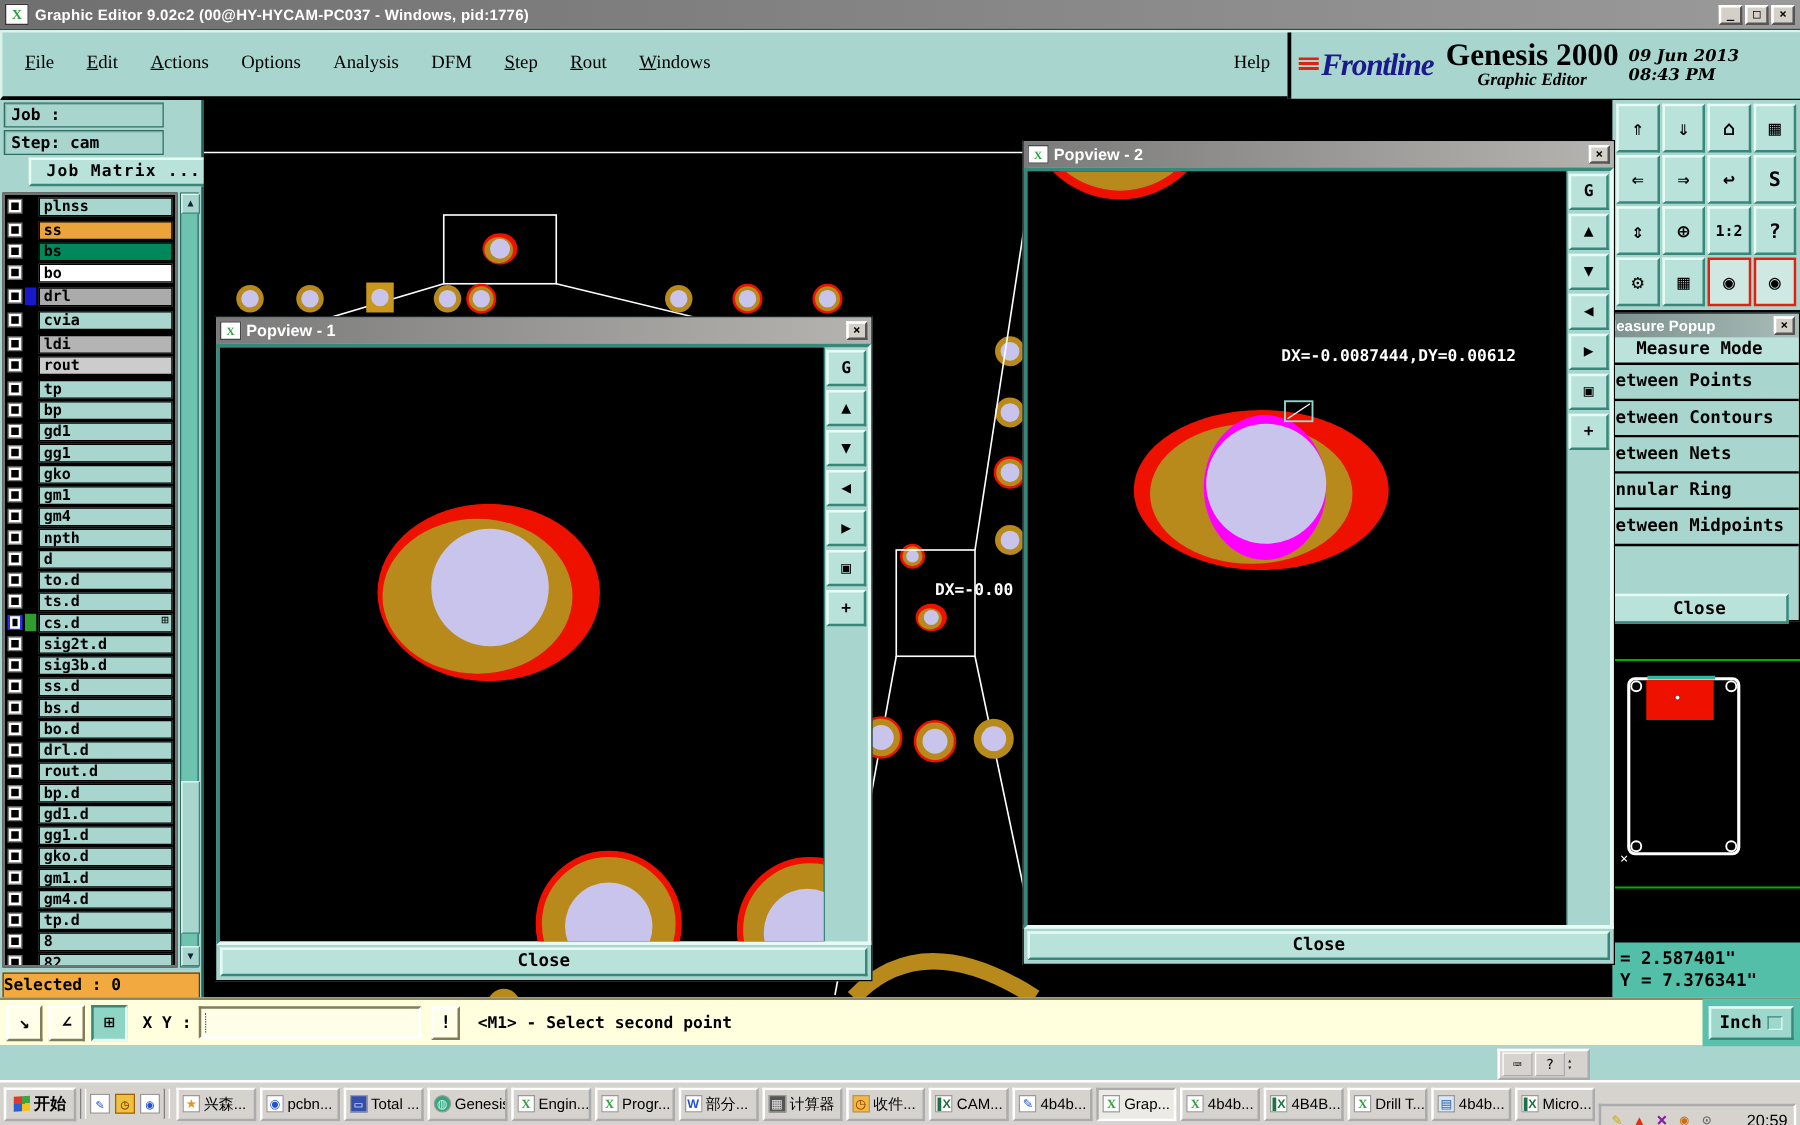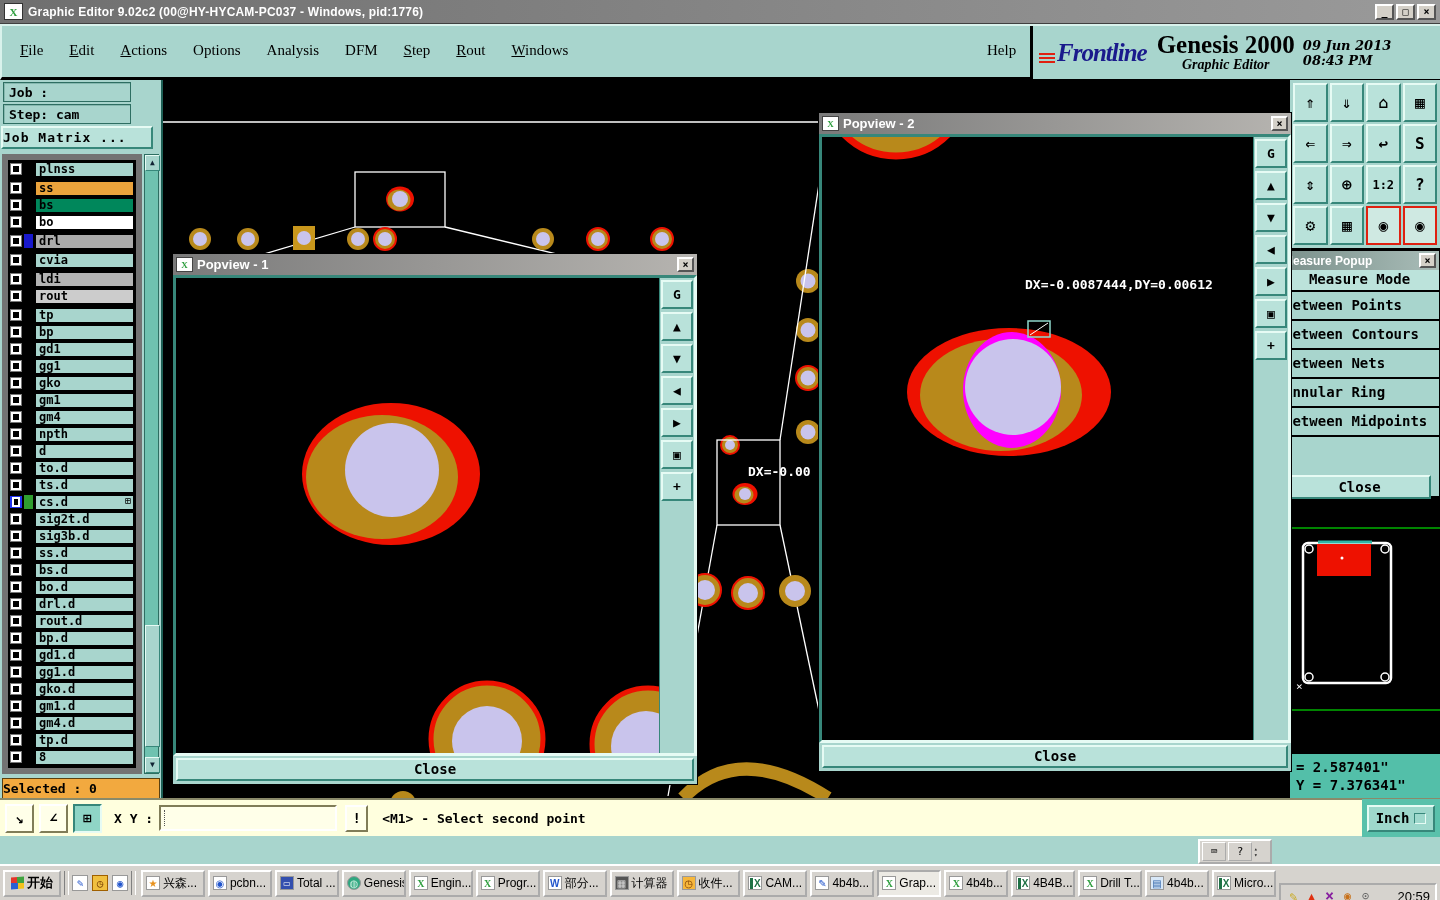--- a/index.html
+++ b/index.html
@@ -20,41 +20,41 @@
 
   
   #menurow{position:absolute;left:0;top:24px;width:1440px;height:56px;background:#A8D5CD;
     border-bottom:3px solid #000;box-sizing:border-box;border-top:2px solid #D9F2EC;border-left:2px solid #D9F2EC;padding-left:48px;}
   #menus{position:absolute;left:18px;top:16px;display:flex;gap:26px;}
   .menu-item{display:inline-block;font:15px "Liberation Serif",serif;color:#000;cursor:default;}
   .menu-item[data-u="true"]::first-letter{text-decoration:underline;}
   #helpmenu{position:absolute;left:985px;top:16px;font:15px "Liberation Serif",serif;}
   #brand{position:absolute;right:0;top:0;width:410px;height:53px;border-left:3px solid #000;
     background:#A8D5CD;display:flex;align-items:center;padding:0 6px;box-sizing:border-box;}
-  #logo{display:flex;align-items:flex-end;}
+  #logo{display:flex;align-items:center;}
   #logostripes{width:16px;height:14px;margin-right:2px;
     background:linear-gradient(#E02010 2px,transparent 2px,transparent 4px,#E02010 4px,#E02010 6px,transparent 6px,transparent 8px,#E02010 8px,#E02010 10px,transparent 10px);}
   #logotext{font:bold italic 25px "Liberation Serif",serif;color:#1A1A8C;letter-spacing:-1px;}
   #brandmid{margin-left:10px;text-align:center;}
   #product{font:bold 25px "Liberation Serif",serif;color:#000;line-height:24px;}
   #subapp{font:bold italic 14px "Liberation Serif",serif;color:#000;}
   #branddt{margin-left:8px;text-align:left;}
   .dtline{font:bold italic 13px "DejaVu Serif",serif;color:#000;line-height:15px;white-space:nowrap;}
 
   
   #sidebar{position:absolute;left:0;top:80px;width:163px;height:718px;background:#A8D5CD;
     border-right:2px solid #1d5f55;box-sizing:border-box;}
   .jobbox{position:absolute;left:3px;width:128px;height:20px;background:#A8D5CD;
     border:1px solid #2E6E62;box-shadow:inset 1px 1px 0 #85B8AF;font:bold 13px "DejaVu Sans Mono",monospace;
     line-height:19px;padding-left:5px;box-sizing:border-box;}
-  #jobmatrix{position:absolute;left:1px;top:46px;width:152px;height:23px;background:#B9E2DA;
+  #jobmatrix{position:absolute;left:23px;top:46px;width:152px;height:23px;background:#B9E2DA;
     border-top:2px solid #E6FBF4;border-left:2px solid #E6FBF4;border-right:2px solid #37877A;border-bottom:2px solid #37877A;
-    font:bold 13px "DejaVu Sans Mono",monospace;text-align:left;line-height:20px;letter-spacing:1px;box-sizing:border-box;}
+    font:bold 13px "DejaVu Sans Mono",monospace;text-align:center;line-height:20px;letter-spacing:1px;box-sizing:border-box;}
   #layerpanel{position:absolute;left:2px;top:74px;width:140px;height:620px;background:#000;
-    border:6px solid #737373;box-sizing:border-box;overflow:hidden;padding-top:1px;}
+    border:2px solid #737373;box-sizing:border-box;overflow:hidden;padding-top:1px;}
   .layer-row{display:flex;align-items:center;height:16px;margin:0 1px 1px 1px;position:relative;}
   .layer-row[data-gap="true"]{margin-top:3px;}
   .cbx{width:12px;height:12px;background:#000;border:1px solid #777;margin-left:1px;flex:none;
     display:flex;align-items:center;justify-content:center;box-sizing:border-box;}
   .cbx::before{content:"";width:6px;height:6px;border:2px solid #fff;display:block;}
   .layer-row[data-active="true"] .cbx{border:2px solid #2233EE;}
   .swatch{width:9px;height:14px;background:#000;margin-left:2px;flex:none;}
   .lname{flex:1;height:15px;margin-left:2px;margin-right:1px;background:#A8D5CD;border:1px solid #000;
     font:bold 12px "DejaVu Sans Mono",monospace;line-height:13px;padding-left:3px;box-sizing:border-box;
     white-space:nowrap;overflow:hidden;color:#000;}

